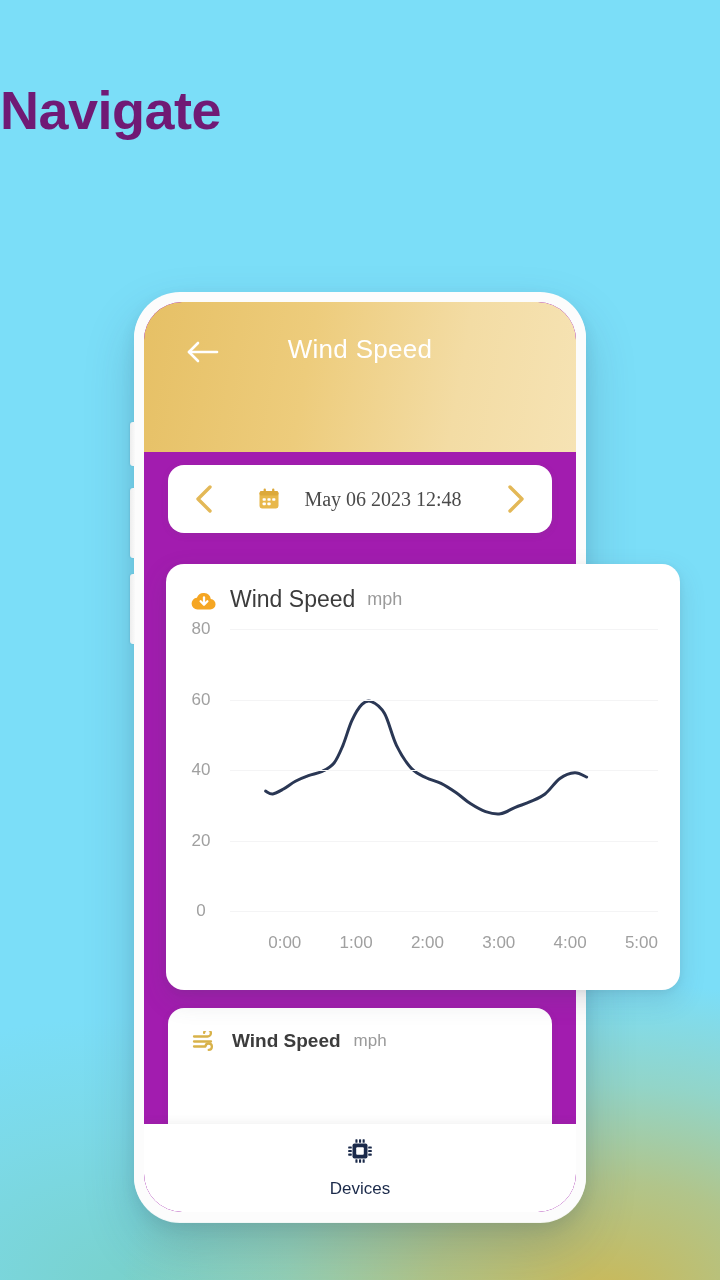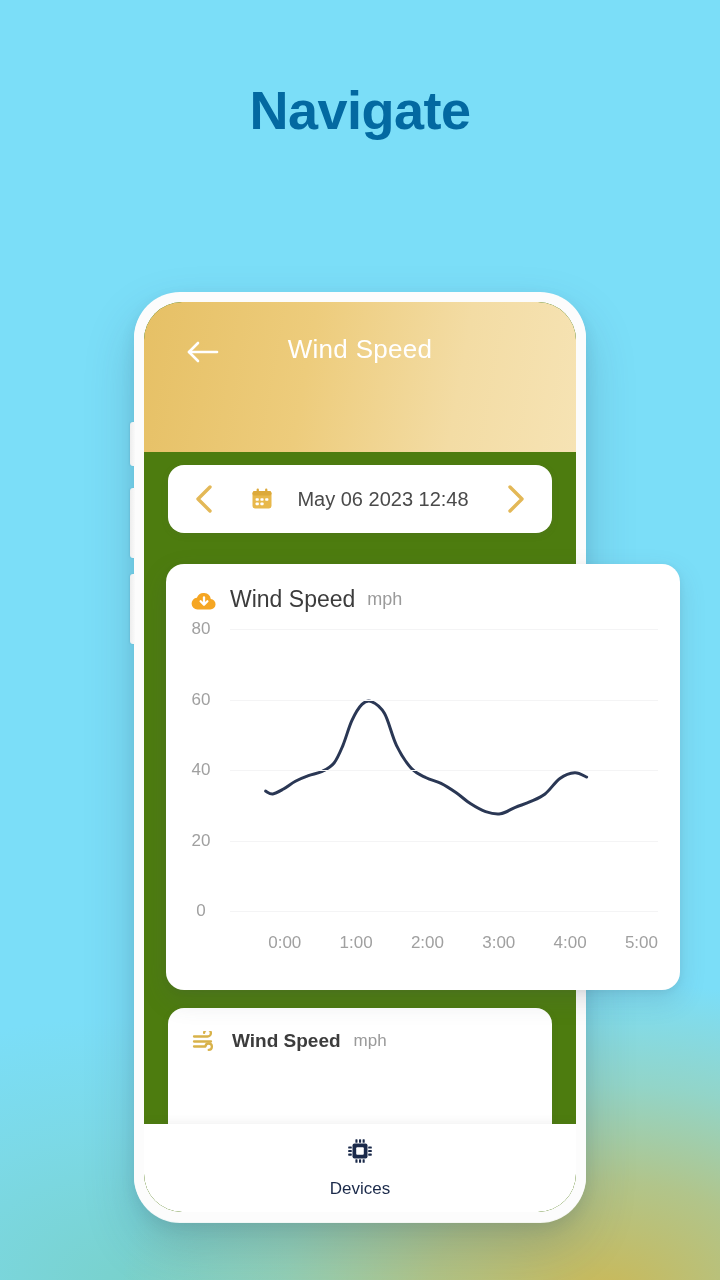--- a/index.html
+++ b/index.html
@@ -17,22 +17,21 @@
   #bg-wash {
     position:absolute; inset:0;
     background:
       radial-gradient(ellipse 620px 400px at 84% 101%, rgba(206,183,80,0.95) 0%, rgba(206,183,80,0.65) 28%, rgba(190,195,110,0.35) 52%, rgba(140,210,200,0.0) 78%),
       radial-gradient(ellipse 520px 330px at 18% 100%, rgba(120,205,190,0.75) 0%, rgba(125,210,205,0.40) 45%, rgba(123,222,248,0) 80%);
   }
 
   
   #headline {
     position:absolute; left:0; right:0; top:66px;
-    text-align:center;
-    color:#0369a1;
+    color:#701a75;
     font-size:54px;
     font-weight:bold;
     line-height:89px;
     letter-spacing:-0.5px;
   }
   #headline .l { display:block; }
 
   
   #phone {
     position:absolute;
@@ -42,21 +41,21 @@
     border-radius:46px;
     box-shadow:
       0 1px 0 rgba(255,255,255,0.9),
       0 24px 50px rgba(40,70,90,0.22),
       0 6px 14px rgba(40,70,90,0.10);
     padding:10px;
   }
   #phone-screen {
     position:relative;
     width:100%; height:100%;
-    background:#4d7c0f;
+    background:#a21caf;
     border-radius:38px;
     overflow:visible;
   }
   
   .side-btn {
     position:absolute; left:-4px; width:5px;
     background:linear-gradient(90deg,#EDEDED,#FAFAFA);
     border-radius:3px 0 0 3px;
     box-shadow:-1px 0 2px rgba(0,0,0,0.06);
   }
@@ -116,21 +115,21 @@
     background:#FFFFFF;
     border-radius:16px;
     box-shadow:0 2px 7px rgba(90,90,90,0.13);
     display:flex; align-items:center; justify-content:space-between;
     padding:0 22px;
   }
   .chev {
     width:30px; height:34px; cursor:pointer;
     display:flex; align-items:center; justify-content:center;
   }
-  #date-center { display:flex; gap:24px; }
+  #date-center { display:flex; gap:24px;font-family:Liberation Serif, serif; }
   #calendar-icon { width:22px; height:22px; display:block; }
   #date-text { color:#4A4A4A; font-size:20px; }
 
   
   #chart-card {
     position:absolute;
     left:22px; top:262px;
     width:514px; height:426px;
     background:#FFFFFF;
     border-radius:18px;

